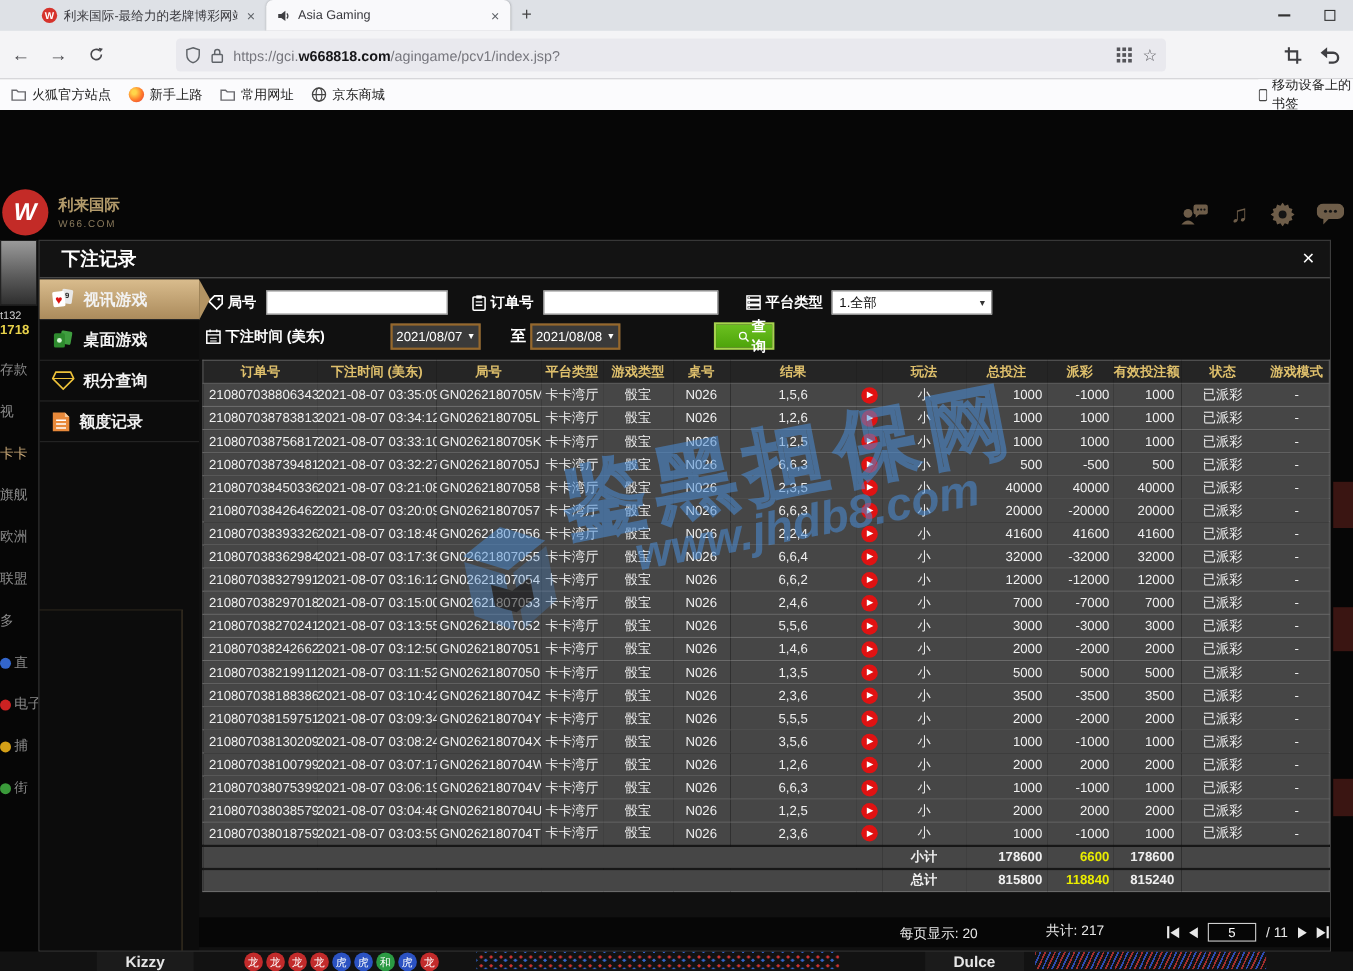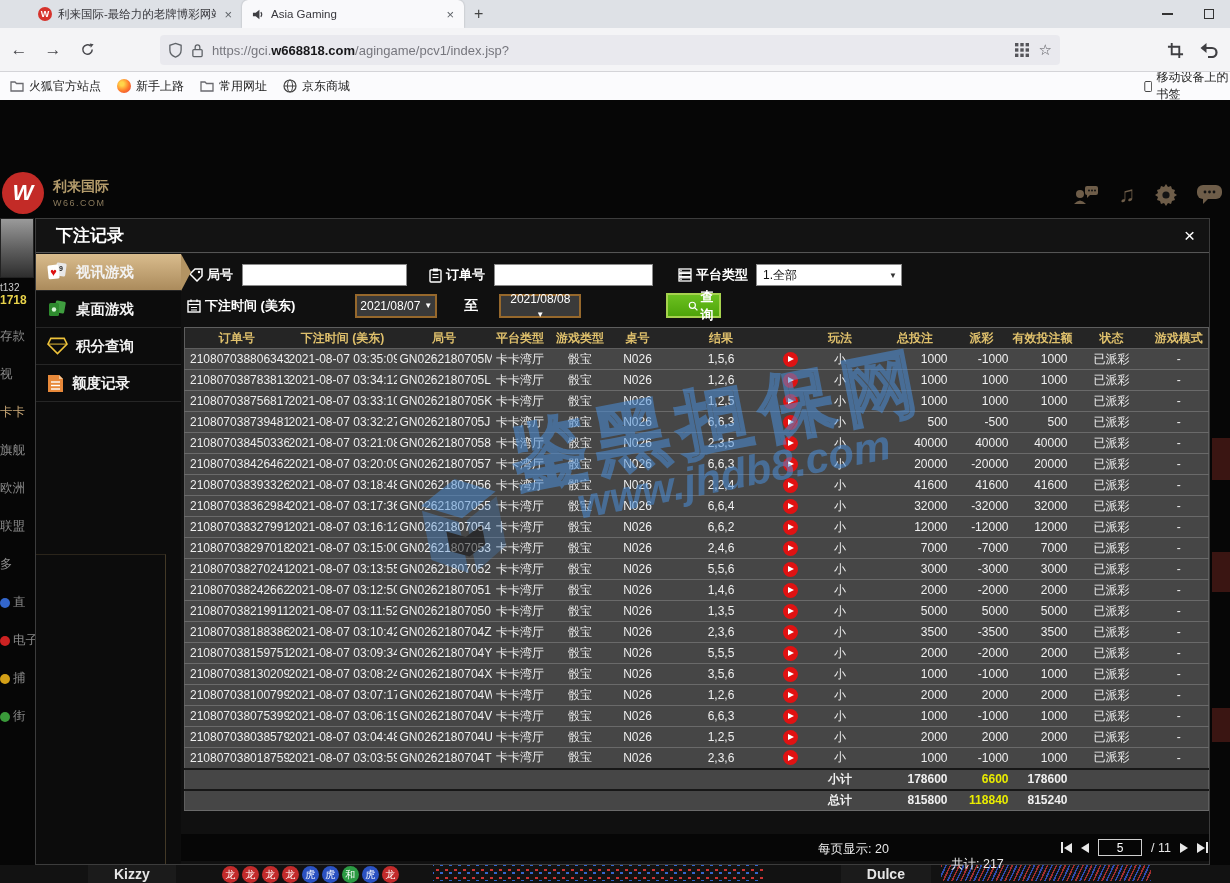--- a/index.html
+++ b/index.html
@@ -117,21 +117,21 @@
   tr.sumrow td { background:#414141; color:#e9ec00; font-weight:bold; border-top:2px solid #171717; }
 
   
   #watermark { position:absolute; left:225px; top:120px; width:720px; transform:rotate(-11deg); opacity:.55; pointer-events:none; display:flex; align-items:flex-start; gap:14px; z-index:4; }
   #wm-text1 { font-size:74px; font-weight:bold; letter-spacing:10px; color:rgba(80,145,215,.25); -webkit-text-stroke:2.5px #4a8ed8; white-space:nowrap; line-height:1; }
   #wm-text2 { font-size:42px; font-style:italic; font-weight:bold; color:#4a8ed8; margin:-4px 0 0 55px; white-space:nowrap; }
 
   
   #pagebar { position:absolute; left:0; right:0; bottom:3px; height:27px; background:#060606; color:#e8e8e8; font-size:12.5px; }
   #pagebar .pp { position:absolute; left:637px; top:7px; }
-  #pagebar .tt { position:absolute; left:770px; top:22px; }
+  #pagebar .tt { position:absolute; left:770px; top:4px; }
   #pager { position:absolute; left:880px; top:5px; display:flex; align-items:center; gap:9px; }
   .tri-l { width:0; height:0; border:5.5px solid transparent; border-right:8px solid #e8e8e8; border-left:none; }
   .tri-r { width:0; height:0; border:5.5px solid transparent; border-left:8px solid #e8e8e8; border-right:none; }
   .pbar { width:2px; height:11px; background:#e8e8e8; }
   .pg { display:flex; align-items:center; gap:1px; }
   #pageinput { width:44px; height:17px; background:transparent; border:1px solid #cfcfcf; color:#fff; font-size:12px; text-align:center; }
   .pof { color:#e8e8e8; }
 
   svg { display:block; }
 </style>
@@ -447,21 +447,21 @@
               <line x1="4" y1="8.5" x2="10" y2="8.5" stroke="#fff" stroke-width="1"></line>
               <line x1="4" y1="11" x2="10" y2="11" stroke="#fff" stroke-width="1"></line>
             </svg>
           <span>下注时间 (美东)</span>
         </span>
         <span class="datebtn" style="margin-left:60px;">
           <span>2021/08/07</span>
           <span class="arr">▼</span>
         </span>
         <span class="zhi" style="margin-left:27px;">至</span>
-        <span class="datebtn" style="margin-left:21px;flex-direction:column;">
+        <span class="datebtn" style="margin-left:4px;">
           <span>2021/08/08</span>
           <span class="arr">▼</span>
         </span>
         <span id="searchbtn" style="margin-left:85px;padding-left:20px;">
           <svg width="14" height="14" viewBox="0 0 14 14">
               <circle cx="6" cy="6" r="4.2" fill="none" stroke="#fff" stroke-width="1.6"></circle>
               <line x1="9.2" y1="9.2" x2="13" y2="13" stroke="#fff" stroke-width="1.8"></line>
             </svg>
           <span>查询</span>
         </span>

